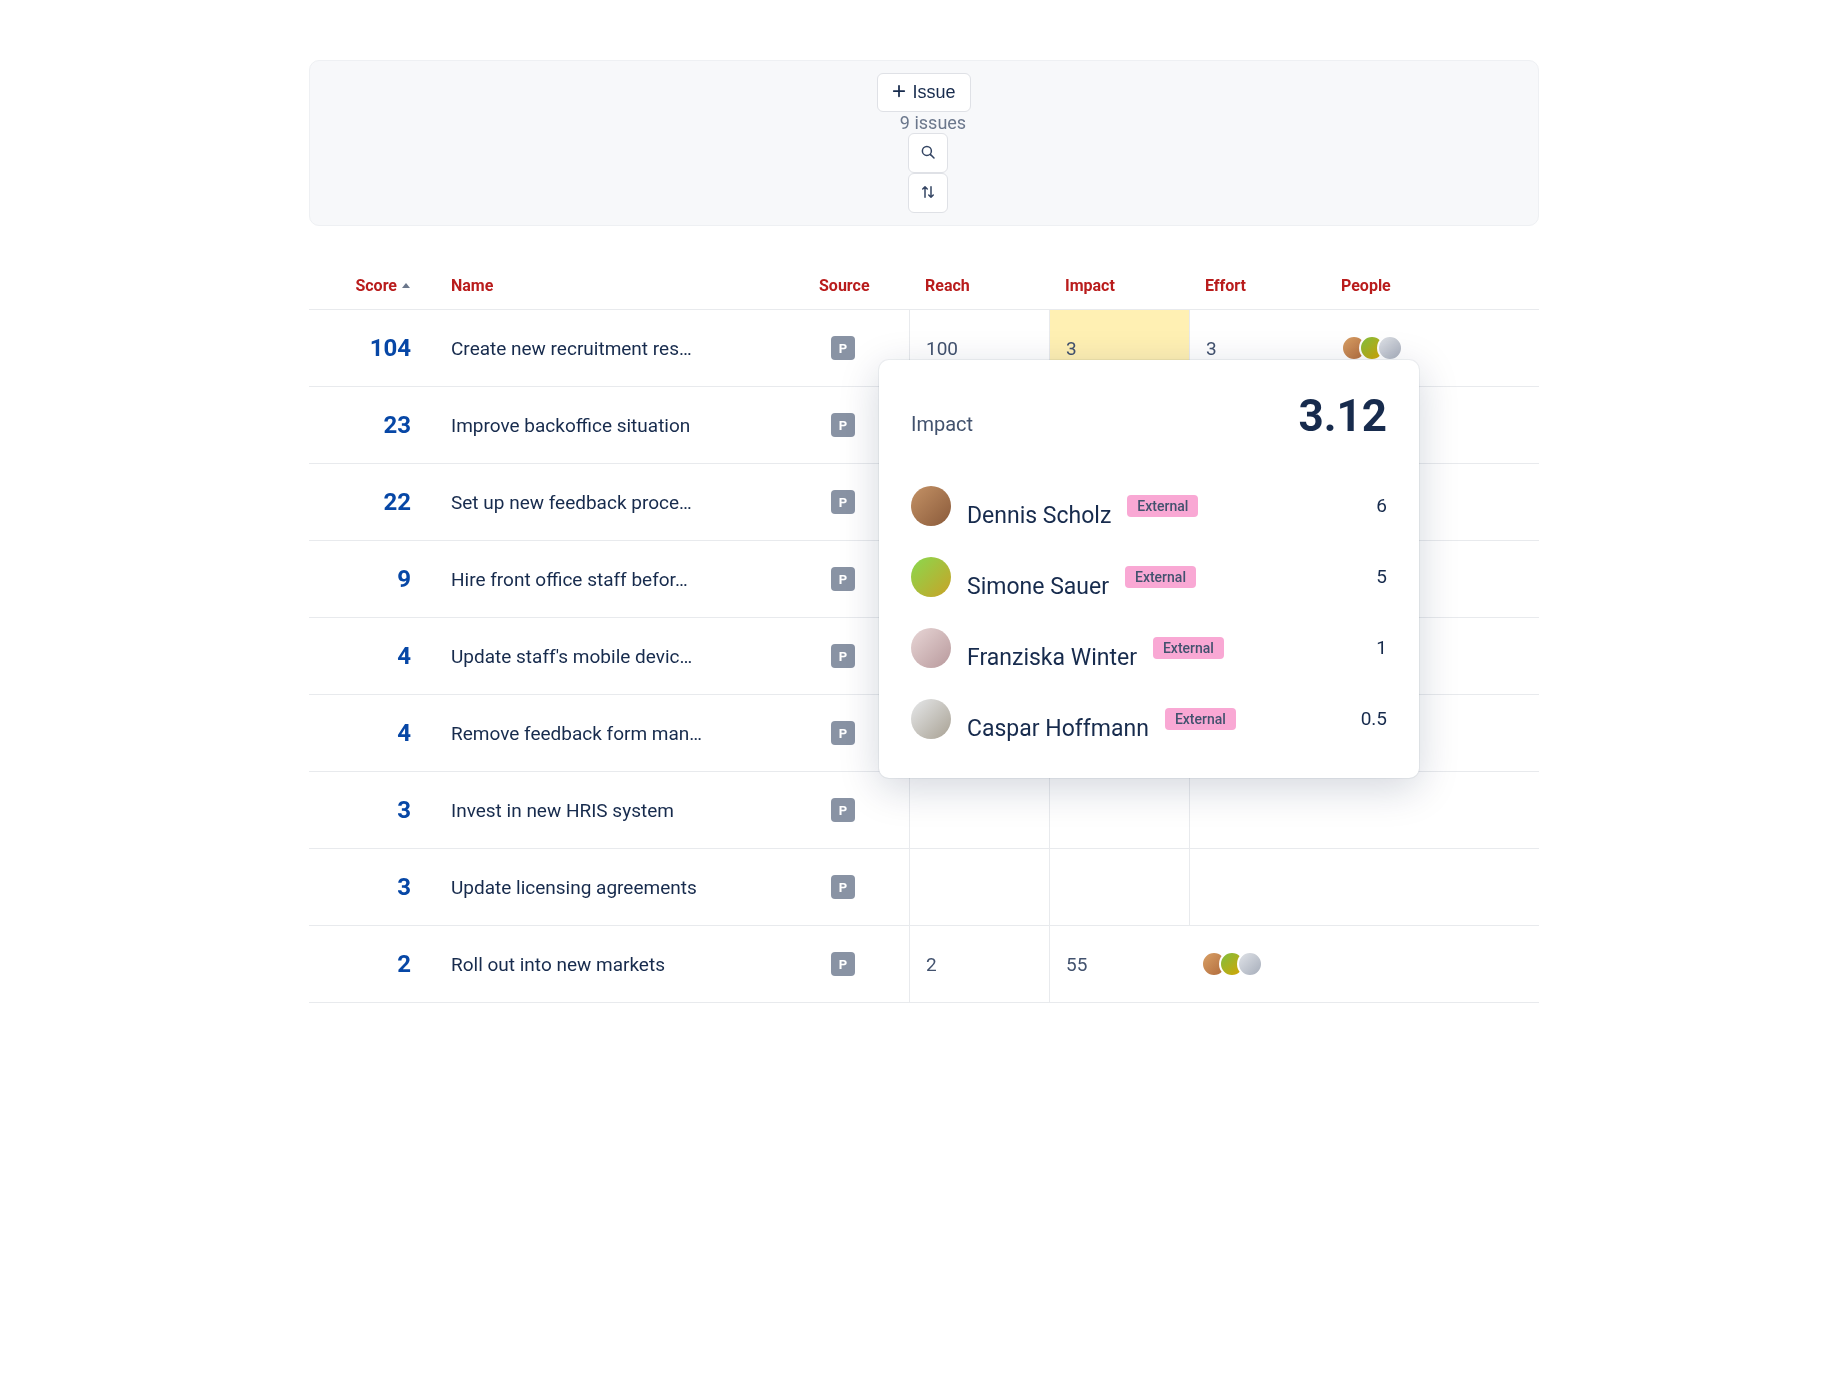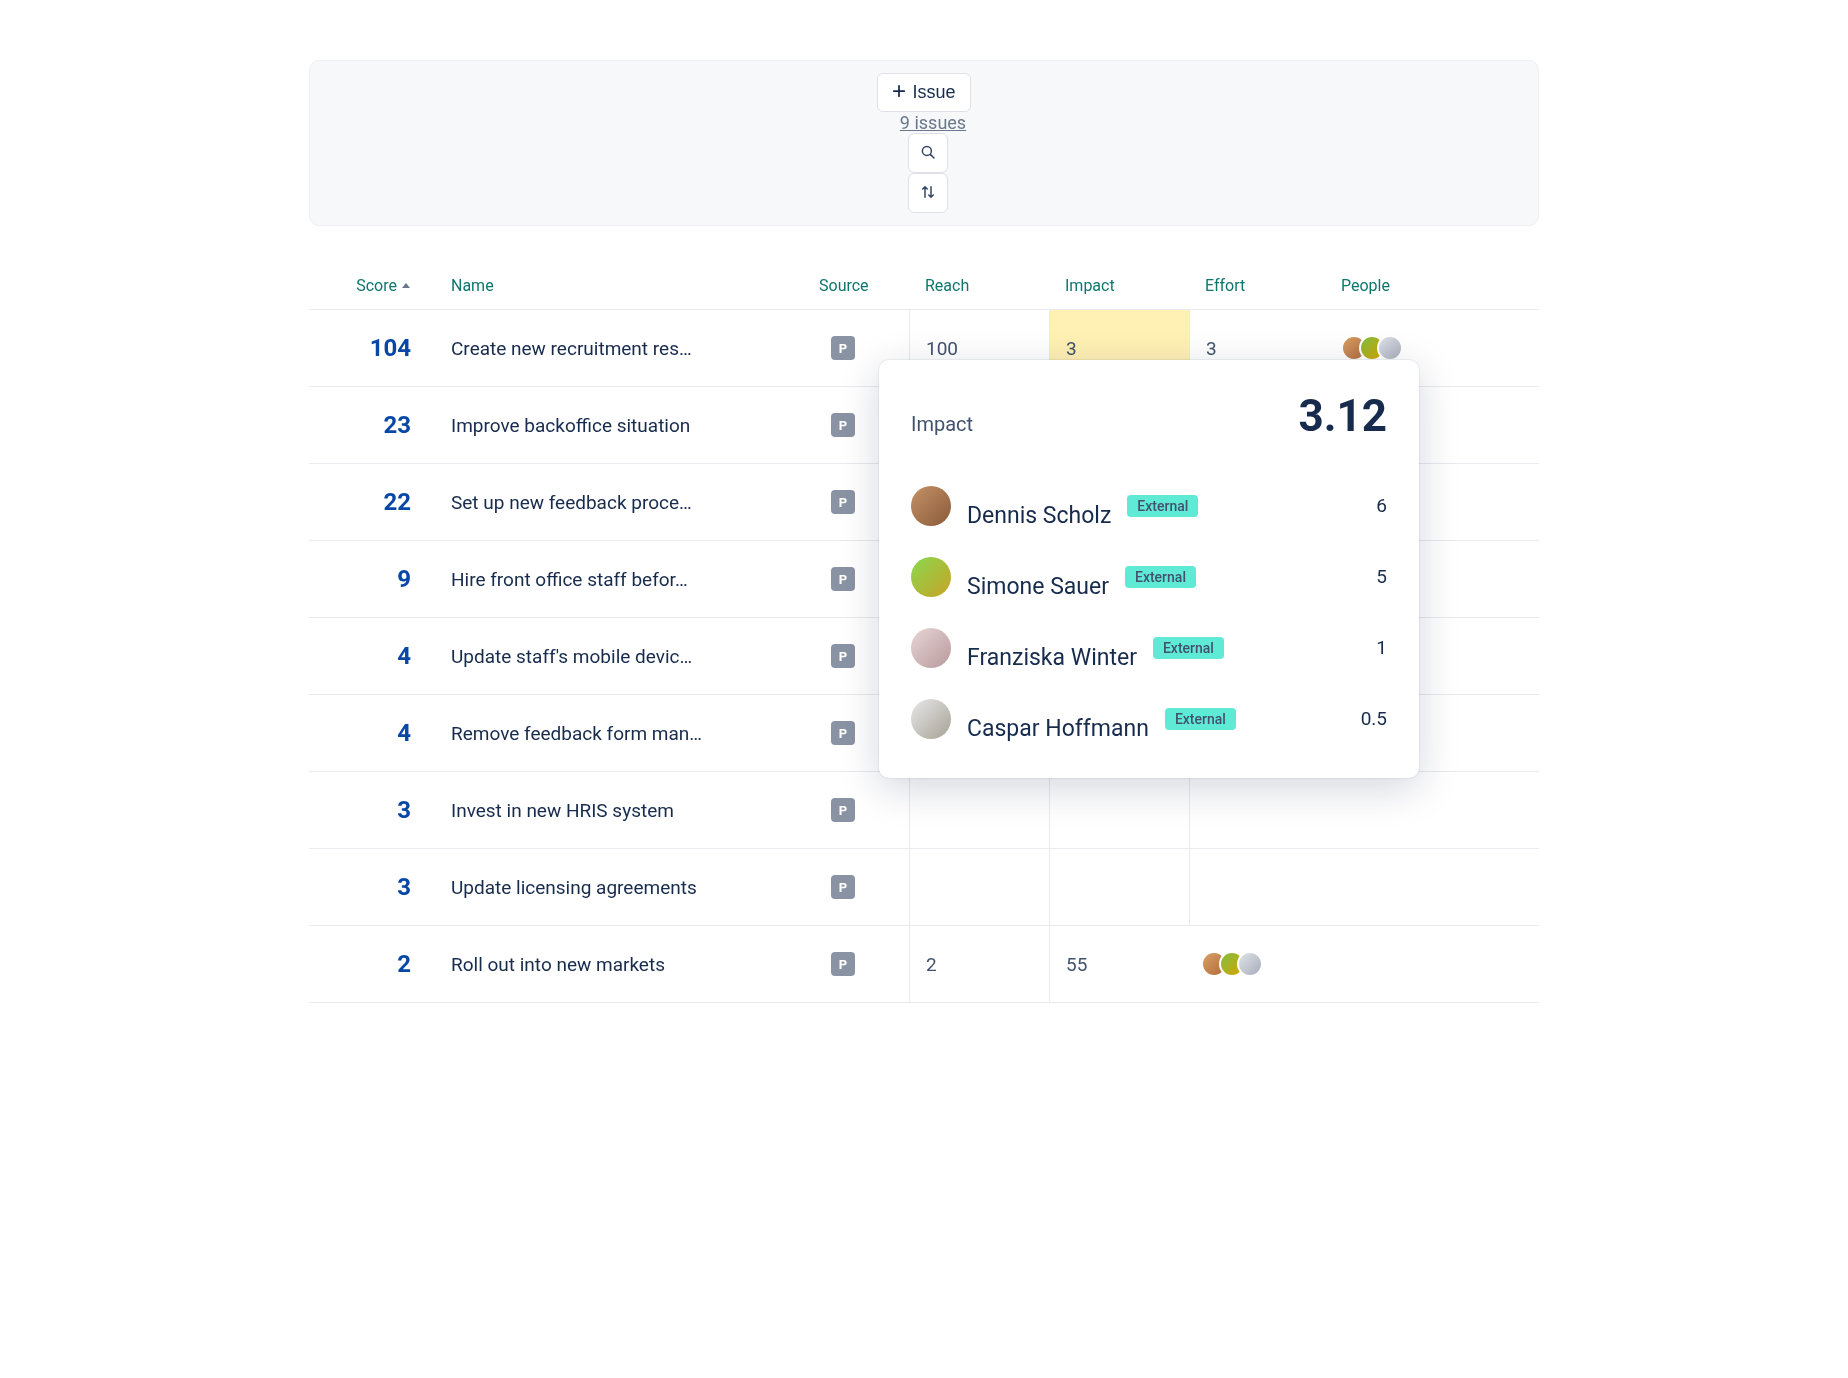--- a/index.html
+++ b/index.html
@@ -30,42 +30,41 @@
       padding: 8px 14px;
       font-size: 18px;
       font-weight: 500;
       cursor: pointer;
       color: #172B4D;
     }
     .issue-count {
       margin-left: 18px;
       color: #6B778C;
       font-size: 18px;
-      text-decoration: underline;
     }
     .toolbar-spacer { flex: 1; }
     .icon-btn {
       width: 40px; height: 40px;
       display: inline-flex; align-items: center; justify-content: center;
       background: #fff;
       border: 1px solid #dfe1e6;
       border-radius: 6px;
       margin-left: 8px;
       cursor: pointer;
     }
     .icon-btn svg { width: 18px; height: 18px; stroke: #344563; }
 
     .table { width: 100%; }
     .thead, .row {
       display: grid;
       grid-template-columns: 130px 380px 90px 140px 140px 140px 160px;
       align-items: center;
       border-bottom: 1px solid #e8eaed;
     }
-    .thead { padding: 14px 0; color: #0f766e; font-size: 16px; font-weight: 400; border-top: none; }
+    .thead { padding: 14px 0; color: #b91c1c; font-size: 16px; font-weight: 700; border-top: none; }
     .th-score { text-align: right; padding-right: 28px; display:flex; justify-content:flex-end; align-items:center; gap:4px; }
     .row { height: 77px; }
     .cell { padding: 0 12px; font-size: 19px; color: #253858; }
     .cell-score {
       text-align: right;
       padding-right: 28px;
       font-weight: 700;
       font-size: 24px;
       color: #0747A6;
     }
@@ -103,21 +102,21 @@
       z-index: 10;
     }
     .pop-title { font-size: 20px; color:#253858; margin-bottom: 24px; }
     .pop-metric-row { display:flex; justify-content:space-between; align-items:baseline; margin-bottom: 28px; }
     .pop-metric-label { font-size:20px; color:#42526E; }
     .pop-metric-value { font-size:44px; font-weight:700; color:#172B4D; }
     .contrib { display:flex; align-items:center; gap:16px; padding: 12px 0; }
     .contrib .cav { width:40px; height:40px; border-radius:50%; display:inline-flex; align-items:center; justify-content:center; color:#fff; font-weight:600; flex-shrink:0; }
     .contrib .cname { font-size:23px; color:#172B4D;margin-top:20px; }
     .ext-badge {
-      background:#5eead4; color:#42526E; font-size:14px; padding:3px 10px; border-radius:4px; font-weight:500;
+      background:#f9a8d4; color:#42526E; font-size:14px; padding:3px 10px; border-radius:4px; font-weight:500;
     }
     .contrib .cval { margin-left:auto; font-size:19px; color:#172B4D; }
 
     .cv1 { background: linear-gradient(135deg,#c49266,#8a5a3a); }
     .cv2 { background: linear-gradient(135deg,#89d94f,#c9a227); }
     .cv3 { background: linear-gradient(135deg,#e8d6d6,#b8999c); }
     .cv4 { background: linear-gradient(135deg,#e6e8ea,#a8a193); }
 
     .sort-caret svg { width:10px; height:10px; fill:#6B778C; }
   </style>

